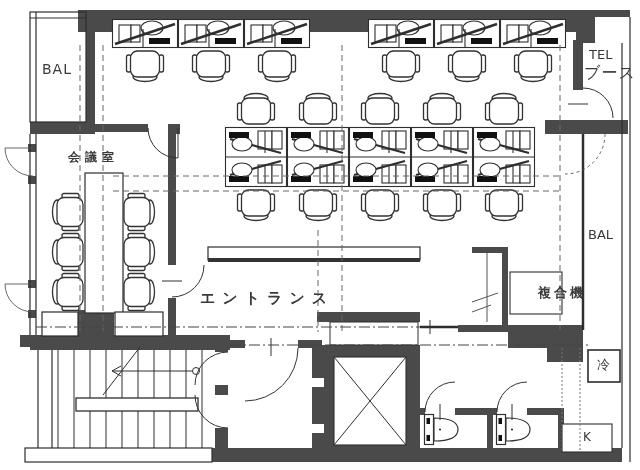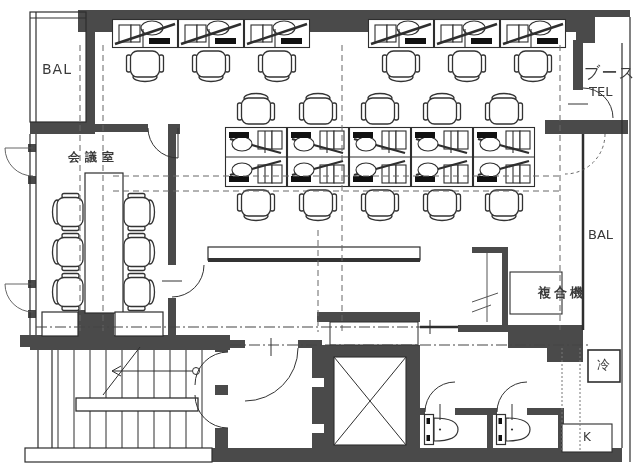--- a/index.html
+++ b/index.html
@@ -6,21 +6,21 @@
   .stage{
     position:relative;width:640px;height:470px;background:#ffffff;
     font-family:"DejaVu Sans","Liberation Sans",sans-serif;
     overflow:hidden;
   }
   .stage svg{position:absolute;left:0;top:0;}
   .lbl{position:absolute;color:#3a3a3a;white-space:nowrap;line-height:1;}
   .lbl-bal-left{left:42px;top:62px;font-size:14px;letter-spacing:1px;}
   .lbl-meeting{left:68px;top:151px;font-size:12px;font-weight:bold;letter-spacing:5px;}
   .lbl-entrance{left:200px;top:291px;font-size:15px;font-weight:bold;letter-spacing:7px;}
-  .lbl-tel1{left:589px;top:48px;font-size:13px;margin-top:37px;}
+  .lbl-tel1{left:589px;top:48px;font-size:13px;}
   .lbl-tel2{left:584px;top:65px;font-size:16px;letter-spacing:1px;}
   .lbl-bal-right{left:588px;top:228px;font-size:13px;}
   .lbl-copier{left:538px;top:286px;font-size:13px;font-weight:bold;letter-spacing:3px;}
   .lbl-fridge{left:597px;top:358px;font-size:13px;}
   .lbl-k{left:583px;top:431px;font-size:12px;}
 </style>
 </head>
 <body>
 
 <div class="stage">
@@ -269,20 +269,21 @@
     <path d="M5,148 A28,28 0 0 0 33,176"></path>
     <line x1="33" y1="284" x2="5" y2="284"></line>
     <path d="M5,284 A28,28 0 0 0 33,312"></path>
   </g>
 
   <path d="M605,134 A40,40 0 0 1 565,174" stroke="#555" stroke-width="0.9" stroke-dasharray="3,3" fill="none"></path>
 </svg>
 
 <div class="lbl lbl-bal-left">BAL</div>
 <div class="lbl lbl-meeting">会議室</div>
+<div class="lbl lbl-entrance">エントランス</div>
 <div class="lbl lbl-tel1">TEL</div>
 <div class="lbl lbl-tel2">ブース</div>
 <div class="lbl lbl-bal-right">BAL</div>
 <div class="lbl lbl-copier">複合機</div>
 <div class="lbl lbl-fridge">冷</div>
 <div class="lbl lbl-k">K</div>
 
 </div>
 
 </body></html>

